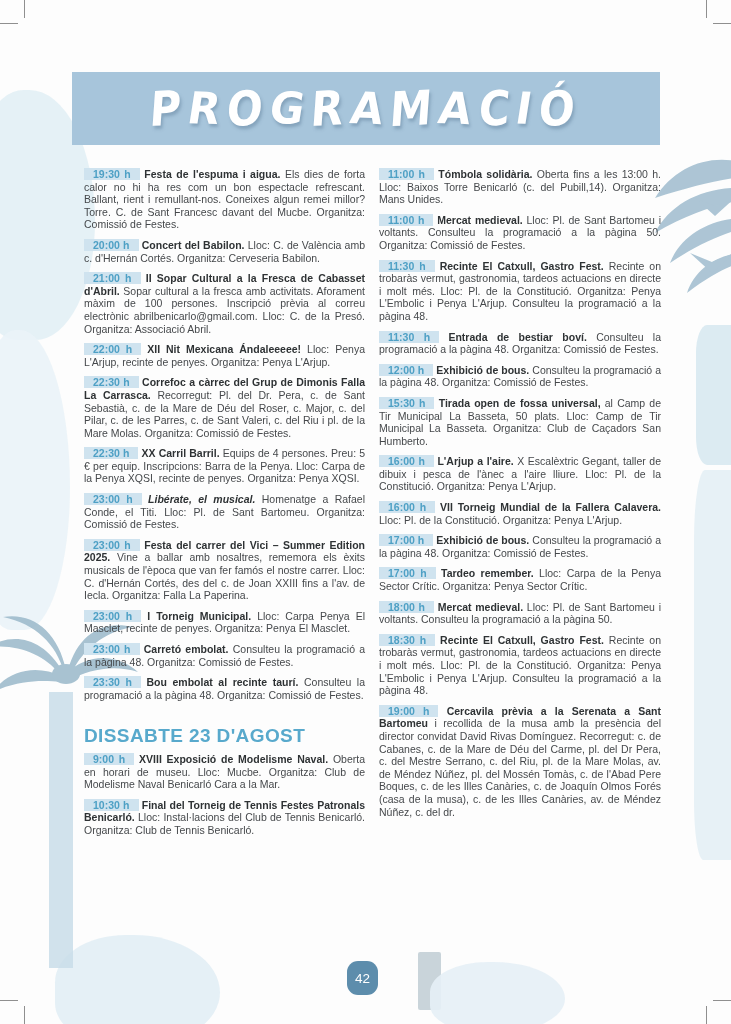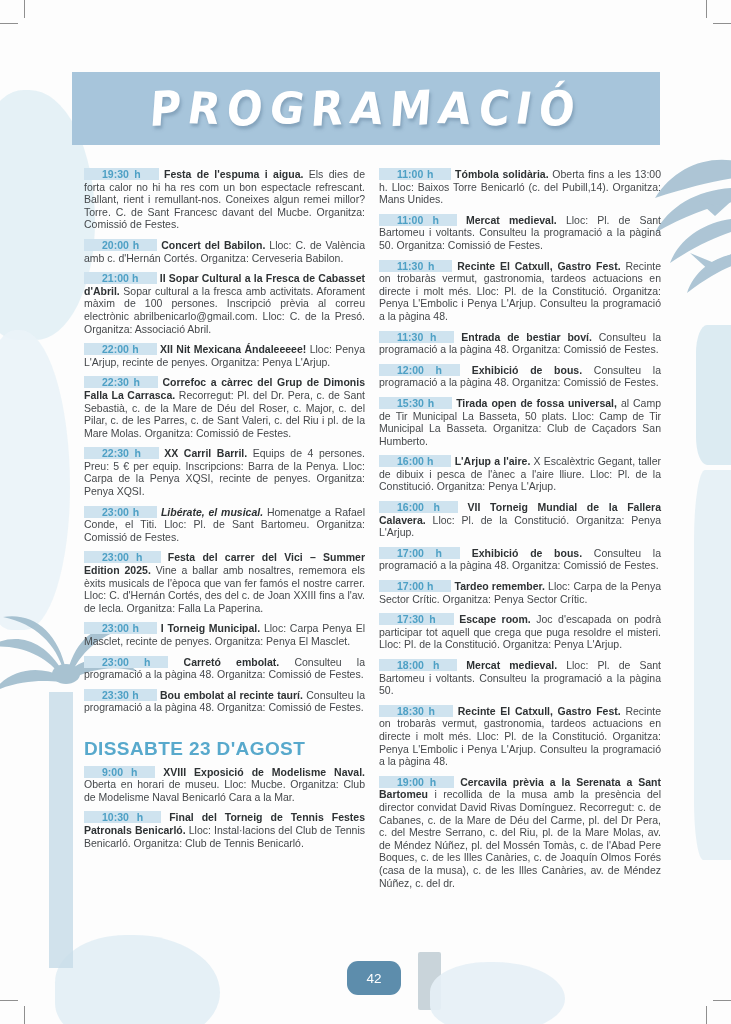--- a/index.html
+++ b/index.html
@@ -23,29 +23,29 @@
   .banner .lt{display:inline-block;}
   .banner .lt:nth-child(odd){transform:rotate(-3deg) scaleY(1.14);}
   .banner .lt:nth-child(even){transform:rotate(2deg) scaleY(1.04);}
 
   
   .col{position:absolute;top:168px;font-size:10.5px;line-height:12.6px;color:#45484b;
        text-align:justify;}
   .col-left{left:84px;width:281px;}
   .col-right{left:379px;width:282px;}
   .entry{margin:0 0 8px 0;}
-  .time{background:#cfe3ef;color:#4ea0c5;font-weight:700;padding:0 18px;white-space:nowrap;}
+  .time{background:#cfe3ef;color:#4ea0c5;font-weight:700;padding:0 9px;white-space:nowrap;}
   .etitle{color:#2e3234;font-weight:700;margin-top:34px;}
   .etitle.italic{font-style:italic;}
   .ebody{overflow-wrap:anywhere;}
   .section-heading{color:#58a9cc;font-size:19px;font-weight:700;letter-spacing:.4px;
                    margin:29px 0 10px 0;text-align:left;}
 
   
-  .page-num{position:absolute;left:347px;top:961px;width:54px;height:34px;border-radius:11px;
+  .page-num{position:absolute;left:347px;top:961px;width:31px;height:34px;border-radius:11px;
             background:#5d8dac;color:#ffffff;font-size:13.5px;
             display:flex;align-items:center;justify-content:center;}
 
   .palm{position:absolute;}
 </style>
 </head>
 <body>
 
 <div class="page">
 
@@ -122,21 +122,20 @@
     <p class="entry"><span class="time">11:00 h</span> <b class="etitle">Tómbola solidària.</b> <span class="ebody">Oberta fins a les 13:00 h. Lloc: Baixos Torre Benicarló (c. del Pubill,14). Organitza: Mans Unides.</span></p>
         <p class="entry"><span class="time">11:00 h</span> <b class="etitle">Mercat medieval.</b> <span class="ebody">Lloc: Pl. de Sant Bartomeu i voltants. Consulteu la programació a la pàgina 50. Organitza: Comissió de Festes.</span></p>
         <p class="entry"><span class="time">11:30 h</span> <b class="etitle">Recinte El Catxull, Gastro Fest.</b> <span class="ebody">Recinte on trobaràs vermut, gastronomia, tardeos actuacions en directe i molt més. Lloc: Pl. de la Constitució. Organitza: Penya L'Embolic i Penya L'Arjup. Consulteu la programació a la pàgina 48.</span></p>
         <p class="entry"><span class="time">11:30 h</span> <b class="etitle">Entrada de bestiar boví.</b> <span class="ebody">Consulteu la programació a la pàgina 48. Organitza: Comissió de Festes.</span></p>
         <p class="entry"><span class="time">12:00 h</span> <b class="etitle">Exhibició de bous.</b> <span class="ebody">Consulteu la programació a la pàgina 48. Organitza: Comissió de Festes.</span></p>
         <p class="entry"><span class="time">15:30 h</span> <b class="etitle">Tirada open de fossa universal,</b> <span class="ebody">al Camp de Tir Municipal La Basseta, 50 plats. Lloc: Camp de Tir Municipal La Basseta. Organitza: Club de Caçadors San Humberto.</span></p>
         <p class="entry"><span class="time">16:00 h</span> <b class="etitle">L'Arjup a l'aire.</b> <span class="ebody">X Escalèxtric Gegant, taller de dibuix i pesca de l'ànec a l'aire lliure. Lloc: Pl. de la Constitució. Organitza: Penya L'Arjup.</span></p>
         <p class="entry"><span class="time">16:00 h</span> <b class="etitle">VII Torneig Mundial de la Fallera Calavera.</b> <span class="ebody">Lloc: Pl. de la Constitució. Organitza: Penya L'Arjup.</span></p>
         <p class="entry"><span class="time">17:00 h</span> <b class="etitle">Exhibició de bous.</b> <span class="ebody">Consulteu la programació a la pàgina 48. Organitza: Comissió de Festes.</span></p>
         <p class="entry"><span class="time">17:00 h</span> <b class="etitle">Tardeo remember.</b> <span class="ebody">Lloc: Carpa de la Penya Sector Crític. Organitza: Penya Sector Crític.</span></p>
-        <p class="entry"><span class="time">17:30 h</span> <b class="etitle">Escape room.</b> <span class="ebody">Joc d'escapada on podrà participar tot aquell que crega que puga resoldre el misteri. Lloc: Pl. de la Constitució. Organitza: Penya L'Arjup.</span></p>
         <p class="entry"><span class="time">18:00 h</span> <b class="etitle">Mercat medieval.</b> <span class="ebody">Lloc: Pl. de Sant Bartomeu i voltants. Consulteu la programació a la pàgina 50.</span></p>
         <p class="entry"><span class="time">18:30 h</span> <b class="etitle">Recinte El Catxull, Gastro Fest.</b> <span class="ebody">Recinte on trobaràs vermut, gastronomia, tardeos actuacions en directe i molt més. Lloc: Pl. de la Constitució. Organitza: Penya L'Embolic i Penya L'Arjup. Consulteu la programació a la pàgina 48.</span></p>
         <p class="entry"><span class="time">19:00 h</span> <b class="etitle">Cercavila prèvia a la Serenata a Sant Bartomeu</b> <span class="ebody">i recollida de la musa amb la presència del director convidat David Rivas Domínguez. Recorregut: c. de Cabanes, c. de la Mare de Déu del Carme, pl. del Dr Pera, c. del Mestre Serrano, c. del Riu, pl. de la Mare Molas, av. de Méndez Núñez, pl. del Mossén Tomàs, c. de l'Abad Pere Boques, c. de les Illes Canàries, c. de Joaquín Olmos Forés (casa de la musa), c. de les Illes Canàries, av. de Méndez Núñez, c. del dr.</span></p>
       </div>
   </div>
 
   <div class="page-num">42</div>
 
 </div>
 

